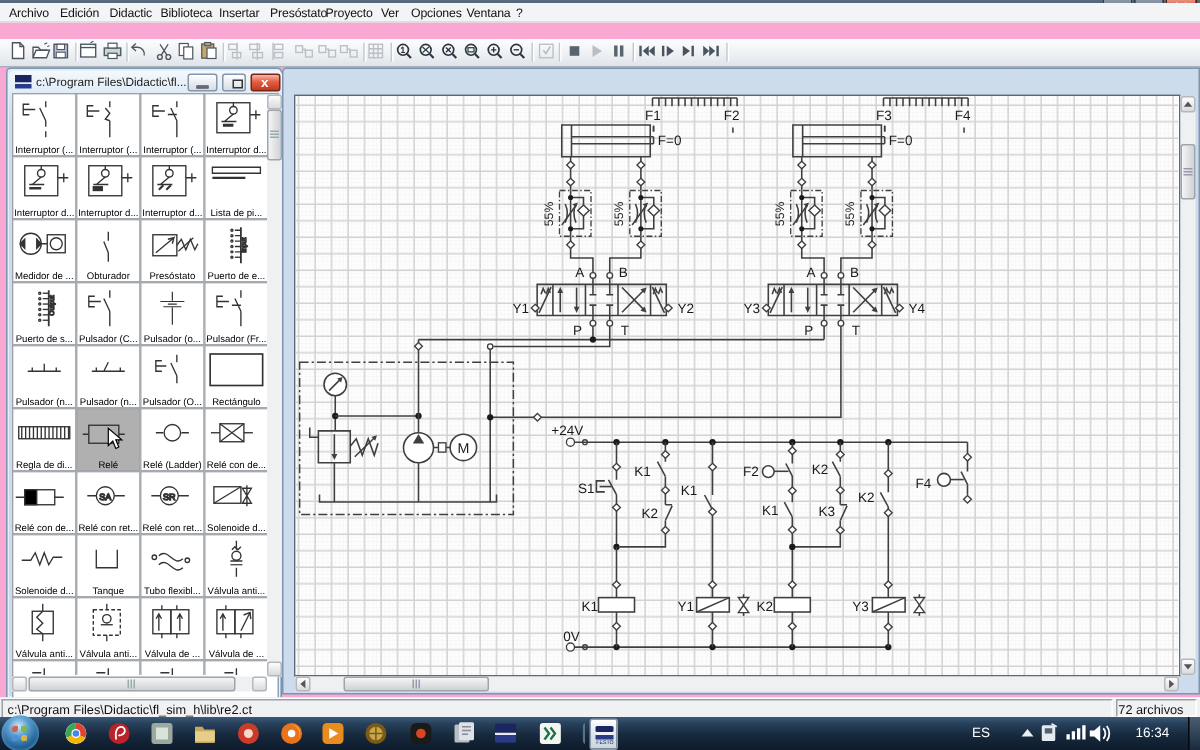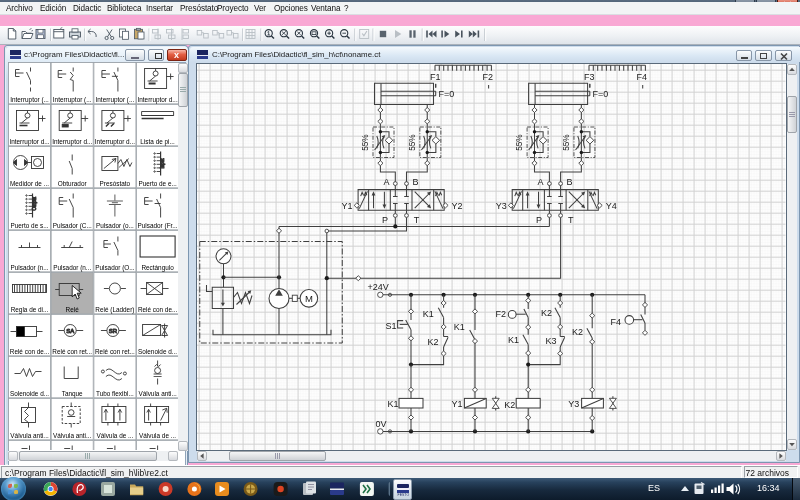--- a/index.html
+++ b/index.html
@@ -132,39 +132,20 @@
         <path d="M432.5,4.5 l-4,3.5 4,3.5 z M436.5,4.5 l-4,3.5 4,3.5 z" fill="#4a545e"></path>
         <rect x="441.3" y="4.5" width="1.6" height="7" fill="#4a545e"></rect>
         <path d="M444.5,4.5 l4.8,3.5 -4.8,3.5 z" fill="#4a545e"></path>
         <path d="M455.20000000000005,4.5 l4.8,3.5 -4.8,3.5 z M461.0,4.5 h1.6 v7 h-1.6 z" fill="#4a545e"></path>
         <path d="M468.8,4.5 l4,3.5 -4,3.5 z M472.8,4.5 l4,3.5 -4,3.5 z M477.6,4.5 h1.6 v7 h-1.6 z" fill="#4a545e"></path>
         <path d="M484.7,2.5 V15" stroke="#c2c8ce" stroke-width="1"></path>
         <path d="M485.7,2.5 V15" stroke="#fff" stroke-width="1"></path>
       </svg>
 </div>
 <div class="abs" style="left:188px;top:45px;width:612px;height:418px;background:#cddcec;border:1px solid #7d96b0;border-radius:3px 0 0 0;">
-      <div class="abs" style="left:1px;top:1px;width:610px;height:15px;background:linear-gradient(180deg,#f4f9fd,#d9e7f4 60%,#cddcec);border-radius:3px 0 0 0;">
-        <div class="abs" style="left:7px;top:3px;width:11px;height:9px;">
-          <div class="abs" style="left:0;top:0;width:11px;height:4.5px;background:#1b2560;"></div>
-          <div class="abs" style="left:0;top:4.5px;width:11px;height:1px;background:#e8e8f0;"></div>
-          <div class="abs" style="left:0;top:5.5px;width:11px;height:3.5px;background:#2a3a8b;"></div>
-        </div>
-        <div class="abs" style="left:22px;top:3px;font-size:7.9px;color:#1a1a1a;">C:\Program Files\Didactic\fl_sim_h\ct\noname.ct</div>
-        <div class="abs" style="left:545.7px;top:2.5px;width:16.5px;height:11px;background:linear-gradient(180deg,#fdfefe,#d5dde6);border:1px solid #8796a8;border-radius:2px;">
-          <div class="abs" style="left:4px;top:6px;width:7px;height:2px;background:#444;"></div>
-        </div>
-        <div class="abs" style="left:565.4000000000001px;top:2.5px;width:16.5px;height:11px;background:linear-gradient(180deg,#fdfefe,#d5dde6);border:1px solid #8796a8;border-radius:2px;">
-          <div class="abs" style="left:4px;top:2.5px;width:7px;height:6px;border:1.2px solid #444;"></div>
-        </div>
-        <div class="abs" style="left:585.1px;top:2.5px;width:16.5px;height:11px;background:linear-gradient(180deg,#fdfefe,#d5dde6);border:1px solid #8796a8;border-radius:2px;">
-          <svg class="abs" style="left:0;top:0" width="16" height="11">
-            <path d="M5,2.5 L11,8.5 M11,2.5 L5,8.5" stroke="#444" stroke-width="1.6"></path>
-          </svg>
-        </div>
-      </div>
       <div class="abs" style="left:7px;top:16.5px;width:590.5px;height:388.5px;border:1px solid #5a6a7a;background:#fff;"></div>
       <svg class="abs" style="left:8px;top:17.5px;" width="588.5" height="386.5" viewBox="196 63 588.5 386.5">
         <defs>
 <pattern id="gs" width="2.75" height="2.75" patternUnits="userSpaceOnUse">
  <path d="M2.75,0 V2.75 M0,2.75 H2.75" stroke="#f2f2f2" stroke-width="0.5" fill="none"></path>
 </pattern>
 <pattern id="gb" width="11" height="11" patternUnits="userSpaceOnUse" patternTransform="translate(0.6 3.7)">
  <path d="M10.5,0 V11 M0,10.5 H11" stroke="#d2d2d2" stroke-width="1" fill="none"></path>
 </pattern>
 </defs>

